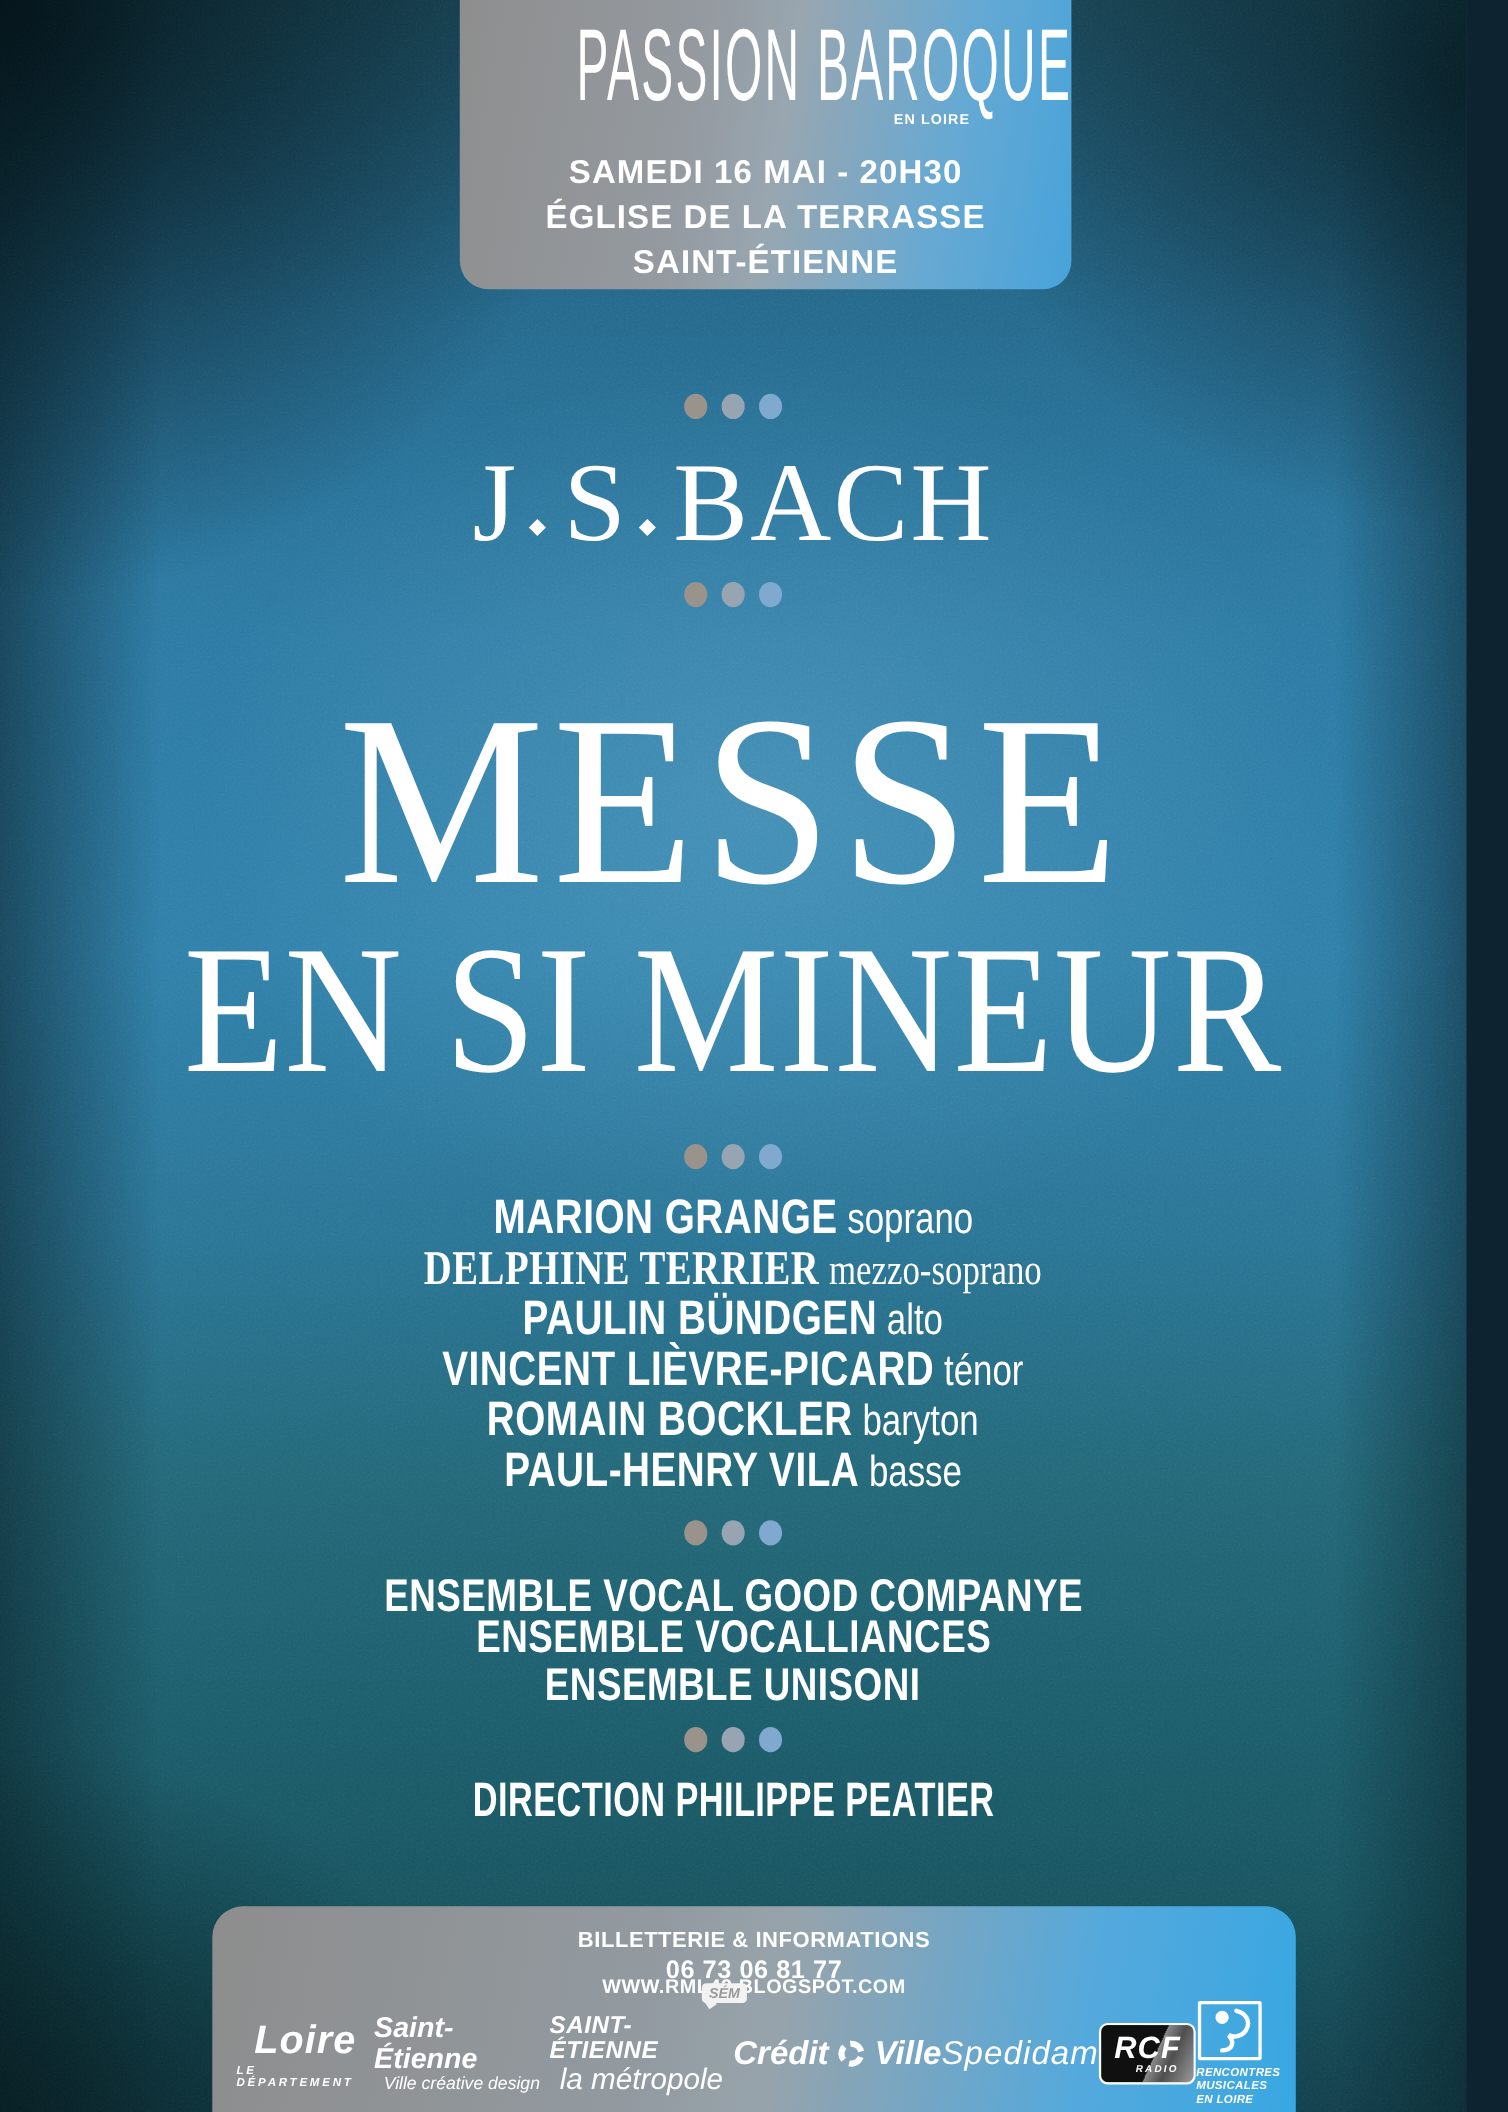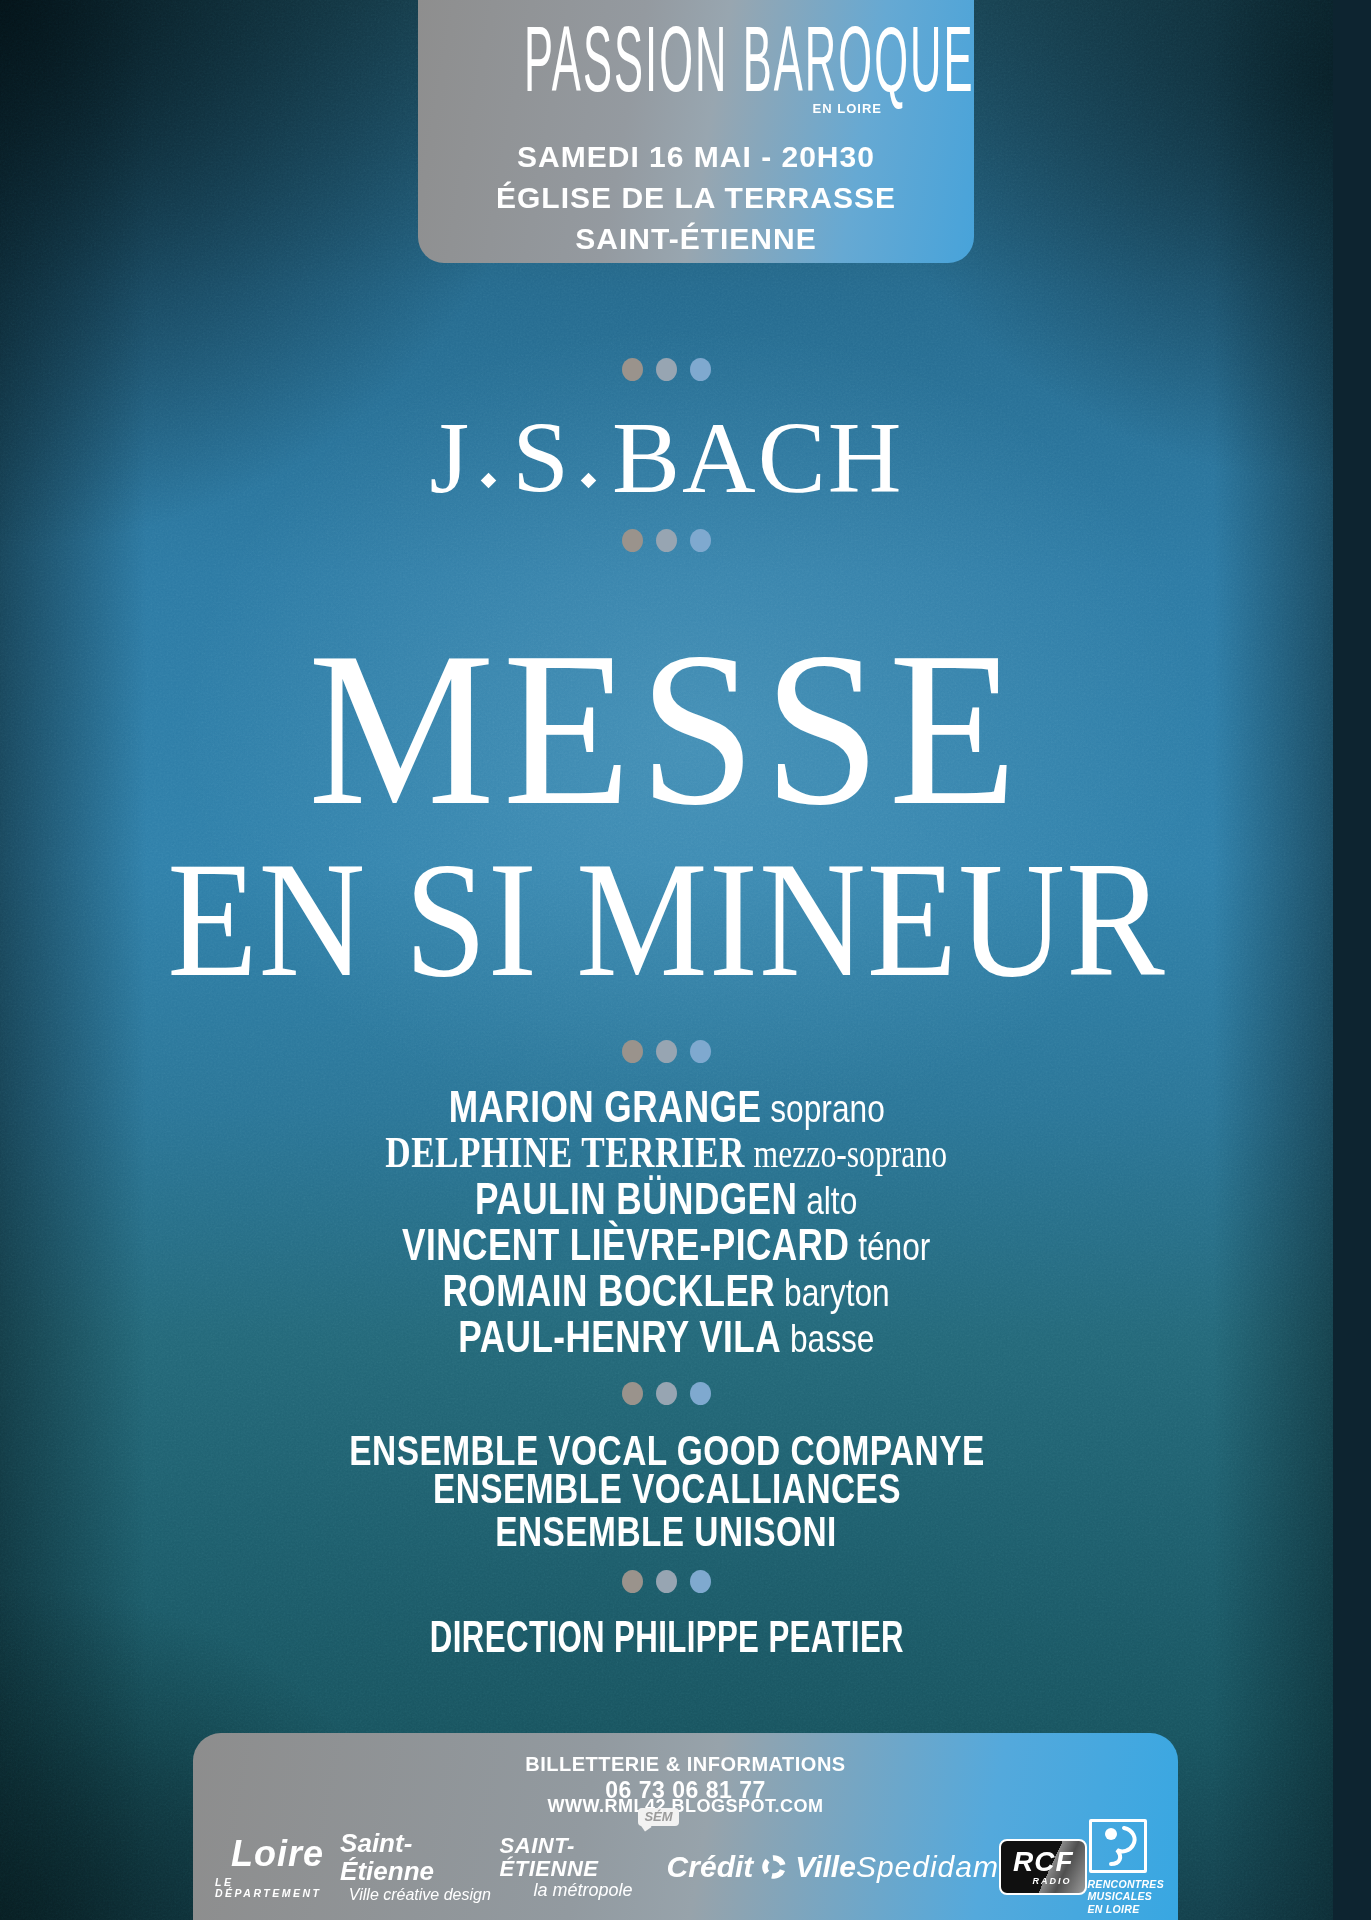--- a/index.html
+++ b/index.html
@@ -93,21 +93,21 @@
   .loire-sub{font-size:10.5px;font-weight:700;letter-spacing:2.5px;margin-top:4px;}
   .sev-name{font-size:26px;font-weight:700;letter-spacing:0;}
   .sev-sub{font-size:16px;font-weight:400;margin-top:2px;}
   .sem{position:relative;align-items:center;}
   .sem-badge{
     position:absolute;top:-26px;right:-12px;background:#f2f2f2;color:#9a9a9a;
     font-size:13px;font-weight:700;padding:2px 6px;border-radius:4px;
   }
   .sem-badge:after{content:"";position:absolute;left:4px;bottom:-4px;width:8px;height:8px;background:#f2f2f2;transform:rotate(55deg);}
   .sem-name{font-size:22px;font-weight:700;letter-spacing:0.5px;}
-  .sem-sub{font-size:18px;font-weight:300;margin-top:1px;}
+  .sem-sub{font-size:27px;font-weight:300;margin-top:1px;}
   .cm{flex-direction:row;gap:8px;align-items:center;}
   .cm-word{font-size:30px;font-weight:700;}
   .sped{font-size:30px;font-weight:500;letter-spacing:1px;}
   .rcf-box{
     width:92px;height:56px;border:2px solid #fff;border-radius:8px;box-sizing:border-box;
     background:linear-gradient(115deg,#101010 57%,#8a8a8a 57%,#4f4f4f 72%,#9b9b9b 100%);
     display:flex;flex-direction:column;align-items:center;justify-content:center;
   }
   .rcf-name{font-size:28px;font-weight:700;letter-spacing:1px;line-height:1;}
   .rcf-sub{font-size:9px;font-weight:700;letter-spacing:2px;margin-top:1px;align-self:flex-end;margin-right:14px;}

